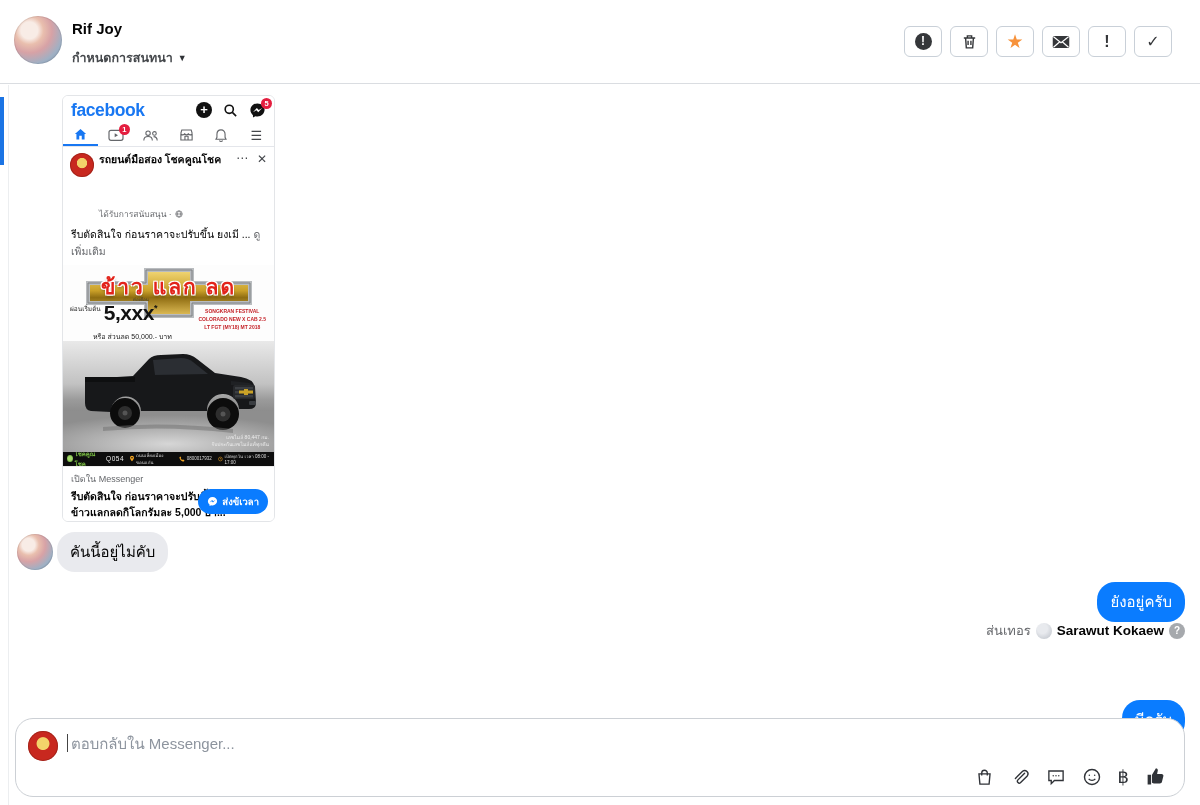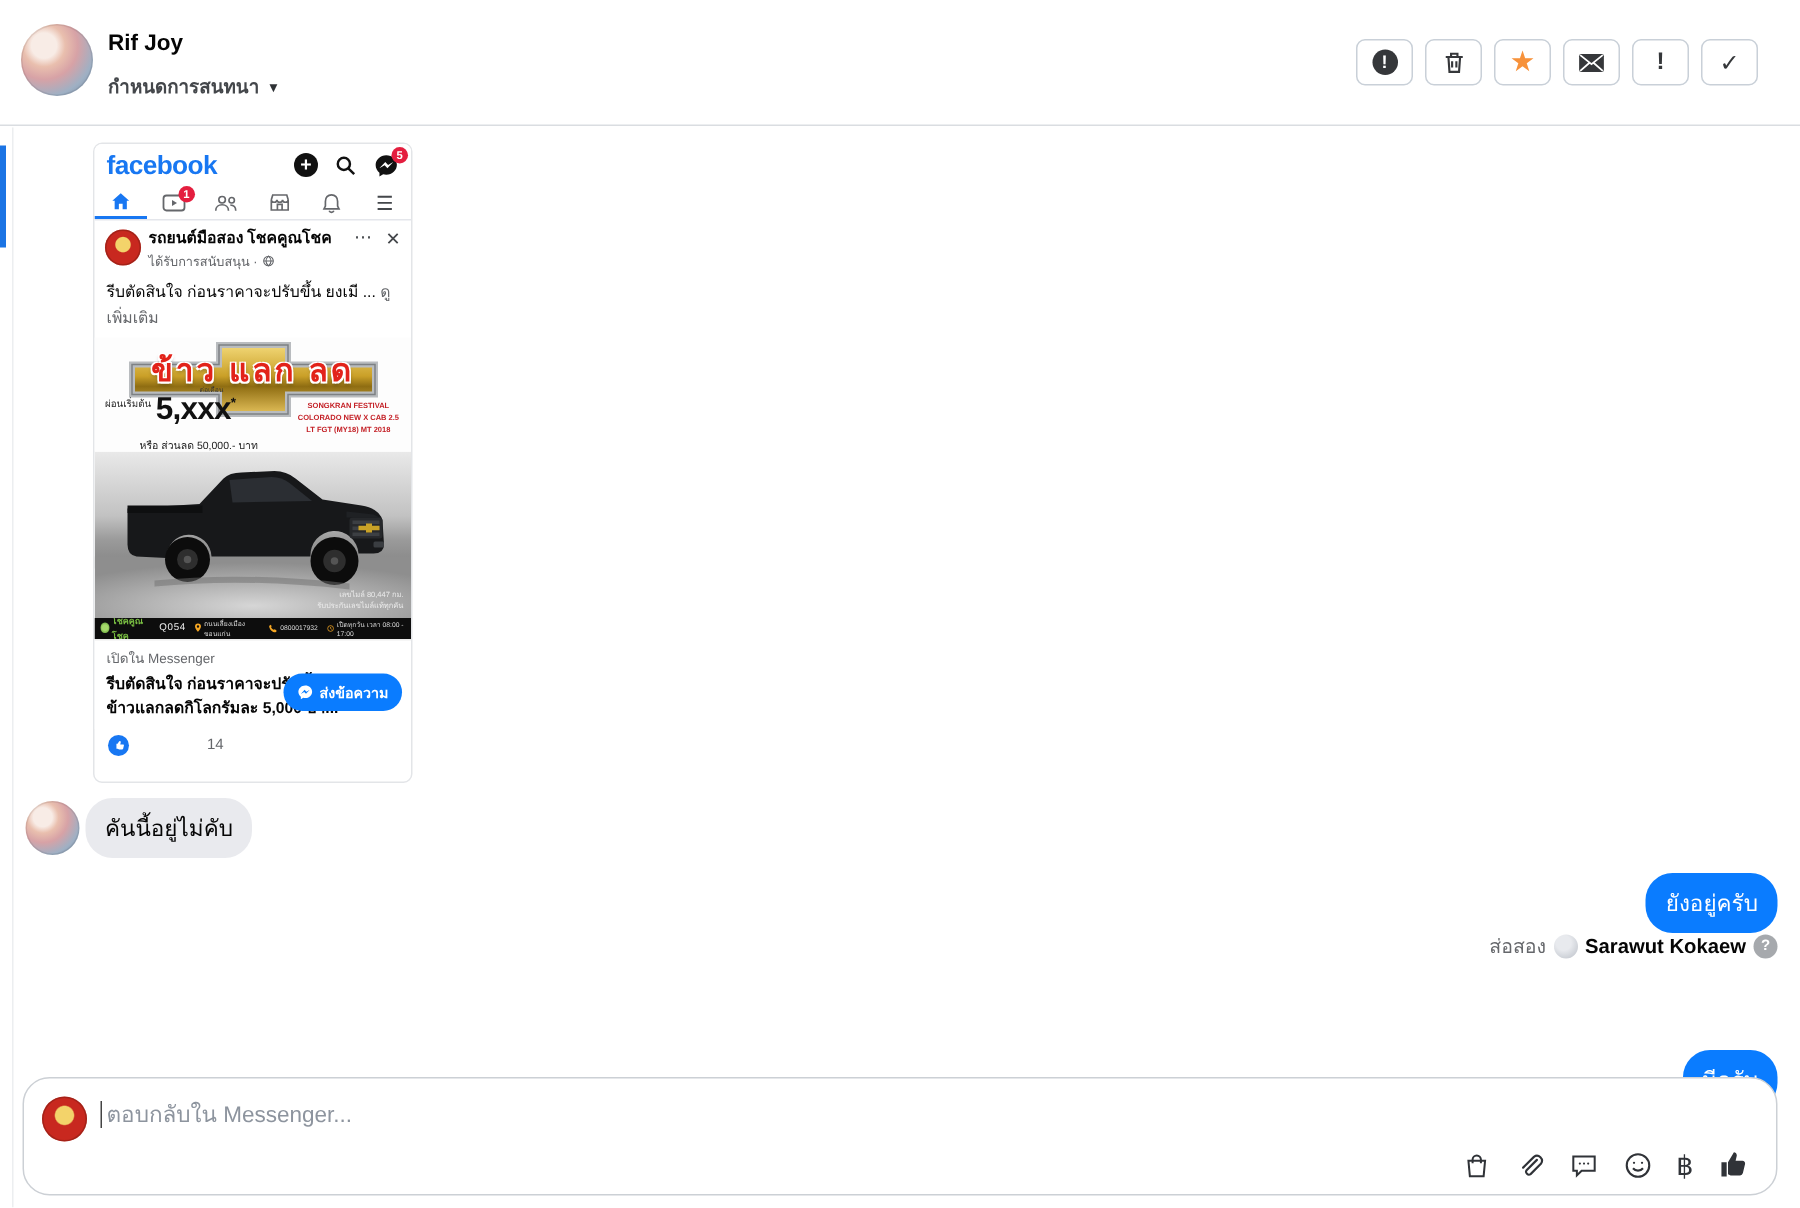--- a/index.html
+++ b/index.html
@@ -40,21 +40,21 @@
   .rel { position:relative; }
   .m-tabbar { height:23px; display:flex; border-bottom:1px solid #e4e6eb; background:#fff; }
   .m-tab { flex:1; display:flex; align-items:center; justify-content:center; position:relative; color:#65676b; }
   .m-tab.active { border-bottom:2px solid #1877f2; }
   .hamb { font-size:13px; color:#44474b; line-height:1; }
 
   .m-posthead { display:flex; align-items:flex-start; padding:6px 7px 2px; gap:5px; }
   .pavatar { width:24px; height:24px; border-radius:50%; flex:0 0 auto;
     background:radial-gradient(circle at 50% 42%, #f3d36a 0 26%, #c8281f 30% 74%, #8f1a14 100%); box-shadow:inset 0 0 0 1px rgba(140,30,20,.6); }
   .pname { font-size:10.5px; font-weight:bold; color:#050505; line-height:1.3;font-family:Liberation Serif, serif; }
-  .psub { font-size:8.5px; color:#65676b; display:flex; align-items:center; gap:3px; }
+  .psub { font-size:8.5px; color:#65676b; display:flex; align-items:center; gap:3px;margin-top:40px; }
   .phead-right { margin-left:auto; display:flex; gap:8px; align-items:flex-start; color:#44474b; }
   .pdots { font-size:12px; letter-spacing:1px; line-height:10px; }
   .pclose { font-size:12px; line-height:12px; }
   .m-posttext { padding:3px 8px 5px; font-size:10.5px; color:#050505; }
   .see-more { color:#65676b; }
 
   .ad-top { position:relative; height:76px; background:#fdfdfd; overflow:hidden; }
   .bowtie { position:absolute; left:50%; transform:translateX(-50%); top:1px; }
   .banner-text { position:absolute; width:100%; top:5px; text-align:center; font-size:21px; font-weight:900; color:#e2231a; letter-spacing:2px;
     text-shadow:-1px -1px 0 #fff,1px -1px 0 #fff,-1px 1px 0 #fff,1px 1px 0 #fff,0 2px 3px rgba(0,0,0,.4); }
@@ -344,21 +344,21 @@
 
     <div class="m-cta">
       <div class="openin">เปิดใน Messenger</div>
       <div class="cta-line">รีบตัดสินใจ ก่อนราคาจะปรับขึ้น</div>
       <div class="cta-line">ข้าวแลกลดกิโลกรัมละ 5,000 บา...</div>
       <div class="cta-btn">
         <svg width="11" height="11" viewBox="0 0 24 24">
           <path fill="#fff" d="M12 2C6.4 2 2 6.2 2 11.4c0 2.9 1.4 5.5 3.6 7.2V22l3.5-1.9c.9.2 1.9.4 2.9.4 5.6 0 10-4.2 10-9.4S17.6 2 12 2z"></path>
           <path fill="#0a7cff" d="M13.1 14.3l-2.6-2.7-5 2.8 5.6-5.9 2.6 2.7 4.9-2.8-5.5 5.9z"></path>
         </svg>
-        <span>ส่งข้อความ</span>
+        <span>ส่งข้เวลา</span>
       </div>
     </div>
 
     <div class="likerow">
       <span class="like-circle">
         <svg width="9" height="9" viewBox="0 0 24 24">
             <path fill="#fff" d="M7 10v9h2l3 1.5h5c1 0 1.7-.6 1.9-1.5l1.4-5.5c.3-1-.5-2-1.5-2h-5l.9-4.1c.2-.9-.4-1.8-1.3-2-.7-.2-1.5.2-1.8.8L9 10H7z"></path>
           </svg>
       </span>
       <span class="like-count">14</span>
@@ -367,21 +367,21 @@
   </div>
 
   <div class="msg-row" style="left:17px; top:532px;">
     <div class="msg-avatar"></div>
     <div class="in-bubble">คันนี้อยู่ไม่คับ</div>
   </div>
 
   <div class="out-bubble" style="position:absolute; right:15px; top:582px;">ยังอยู่ครับ</div>
 
   <div class="sentby">
-    <span class="sentby-prefix">ส่อสอง</span>
+    <span class="sentby-prefix">ส่นเทอร</span>
     <span class="mini-avatar"></span>
     <span class="sentby-name">Sarawut Kokaew</span>
     <span class="help-circle">?</span>
   </div>
 
 
   <div class="out-bubble" style="position:absolute; right:15px; top:700px; z-index:1;">มีครับ</div>
 
   <div class="replybar">
     <div class="reply-avatar"></div>

